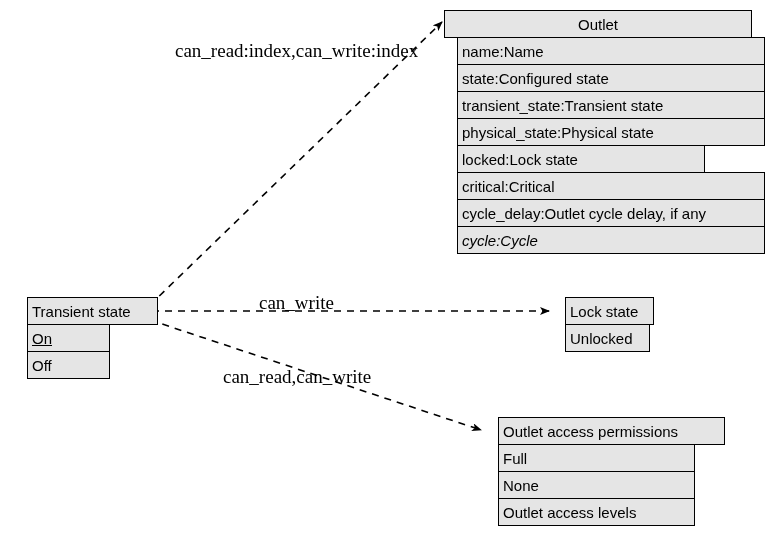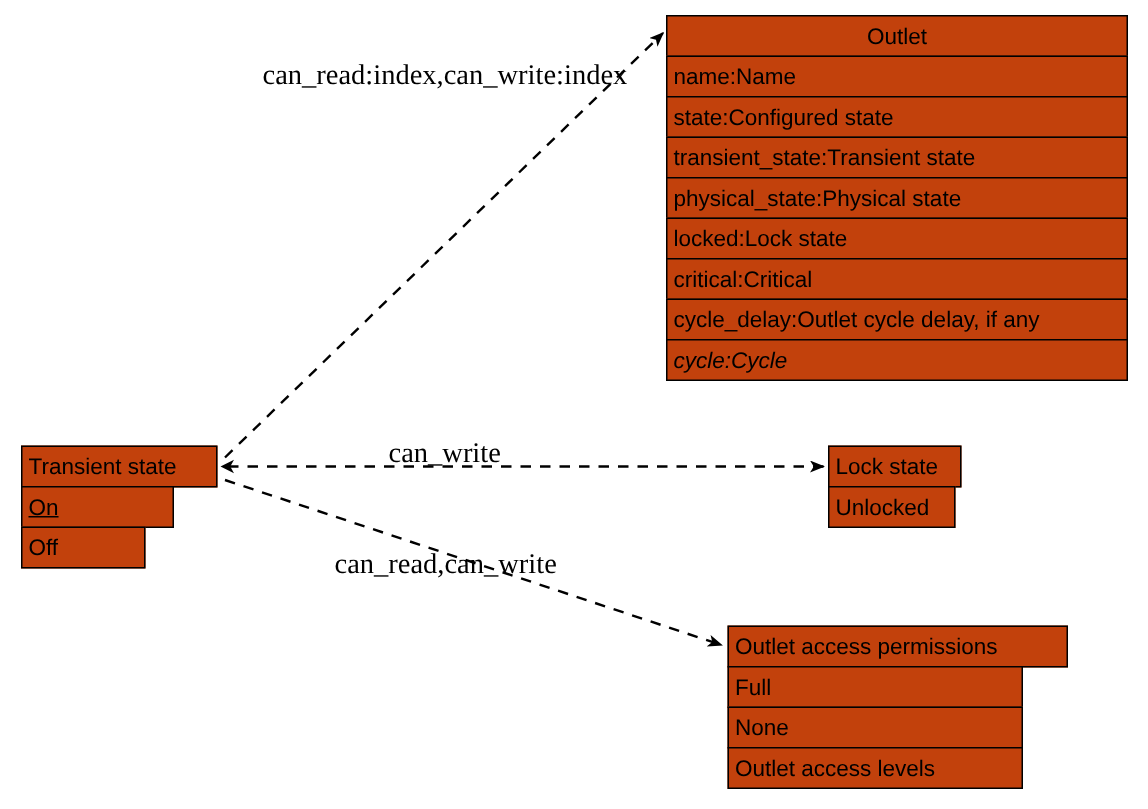--- a/index.html
+++ b/index.html
@@ -24,41 +24,42 @@
     height: 539px;
     pointer-events: none;
   }
   .uml-box {
     position: absolute;
     box-sizing: border-box;
   }
   .uml-row {
     box-sizing: border-box;
     border: 1px solid #000000;
-    background: #c2410c;
+    background: #e5e5e5;
     color: #000000;
     font-family: "Liberation Sans", sans-serif;
     font-size: 15px;
     line-height: 1;
     height: 28px;
     display: flex;
     align-items: center;
     white-space: nowrap;
     overflow: hidden;
   }
   .uml-row + .uml-row {
     margin-top: -1px;
   }
   .uml-title {
     justify-content: center;
     text-align: center;
   }
   .uml-attr {
     justify-content: flex-start;
     padding-left: 4px;
+    margin-left: 13px;
   }
   .edge-label {
     position: absolute;
     font-family: "Liberation Serif", serif;
     font-size: 19px;
     color: #000000;
     white-space: nowrap;
     line-height: 1;
   }
 </style>
@@ -82,29 +83,29 @@
 
     <path d="M147,311 L156,306.5 L153.5,311 L156,315.5 Z" fill="#000000"></path>
   </svg>
 
   <div class="uml-box" style="left:444px; top:10px; width:308px;">
     <div class="uml-row uml-title" style="width:308px;">Outlet</div>
     <div class="uml-row uml-attr" style="width:308px;">name:Name</div>
     <div class="uml-row uml-attr" style="width:308px;">state:Configured state</div>
     <div class="uml-row uml-attr" style="width:308px;">transient_state:Transient state</div>
     <div class="uml-row uml-attr" style="width:308px;">physical_state:Physical state</div>
-    <div class="uml-row uml-attr" style="width:308px;">locked:Lock state</div>
+    <div class="uml-row uml-attr" style="width:248px;">locked:Lock state</div>
     <div class="uml-row uml-attr" style="width:308px;">critical:Critical</div>
     <div class="uml-row uml-attr" style="width:308px;">cycle_delay:Outlet cycle delay, if any</div>
     <div class="uml-row uml-attr" style="width:308px;font-style:italic;">cycle:Cycle</div>
   </div>
 
   <div class="uml-box" style="left:14px; top:297px; width:131px;">
     <div class="uml-row uml-attr" style="width:131px;">Transient state</div>
-    <div class="uml-row uml-attr" style="width:102px;text-decoration:underline;">On</div>
+    <div class="uml-row uml-attr" style="width:83px;text-decoration:underline;">On</div>
     <div class="uml-row uml-attr" style="width:83px;">Off</div>
   </div>
 
   <div class="uml-box" style="left:552px; top:297px; width:89px;">
     <div class="uml-row uml-attr" style="width:89px;">Lock state</div>
     <div class="uml-row uml-attr" style="width:85px;">Unlocked</div>
   </div>
 
   <div class="uml-box" style="left:485px; top:417px; width:227px;">
     <div class="uml-row uml-attr" style="width:227px;">Outlet access permissions</div>

